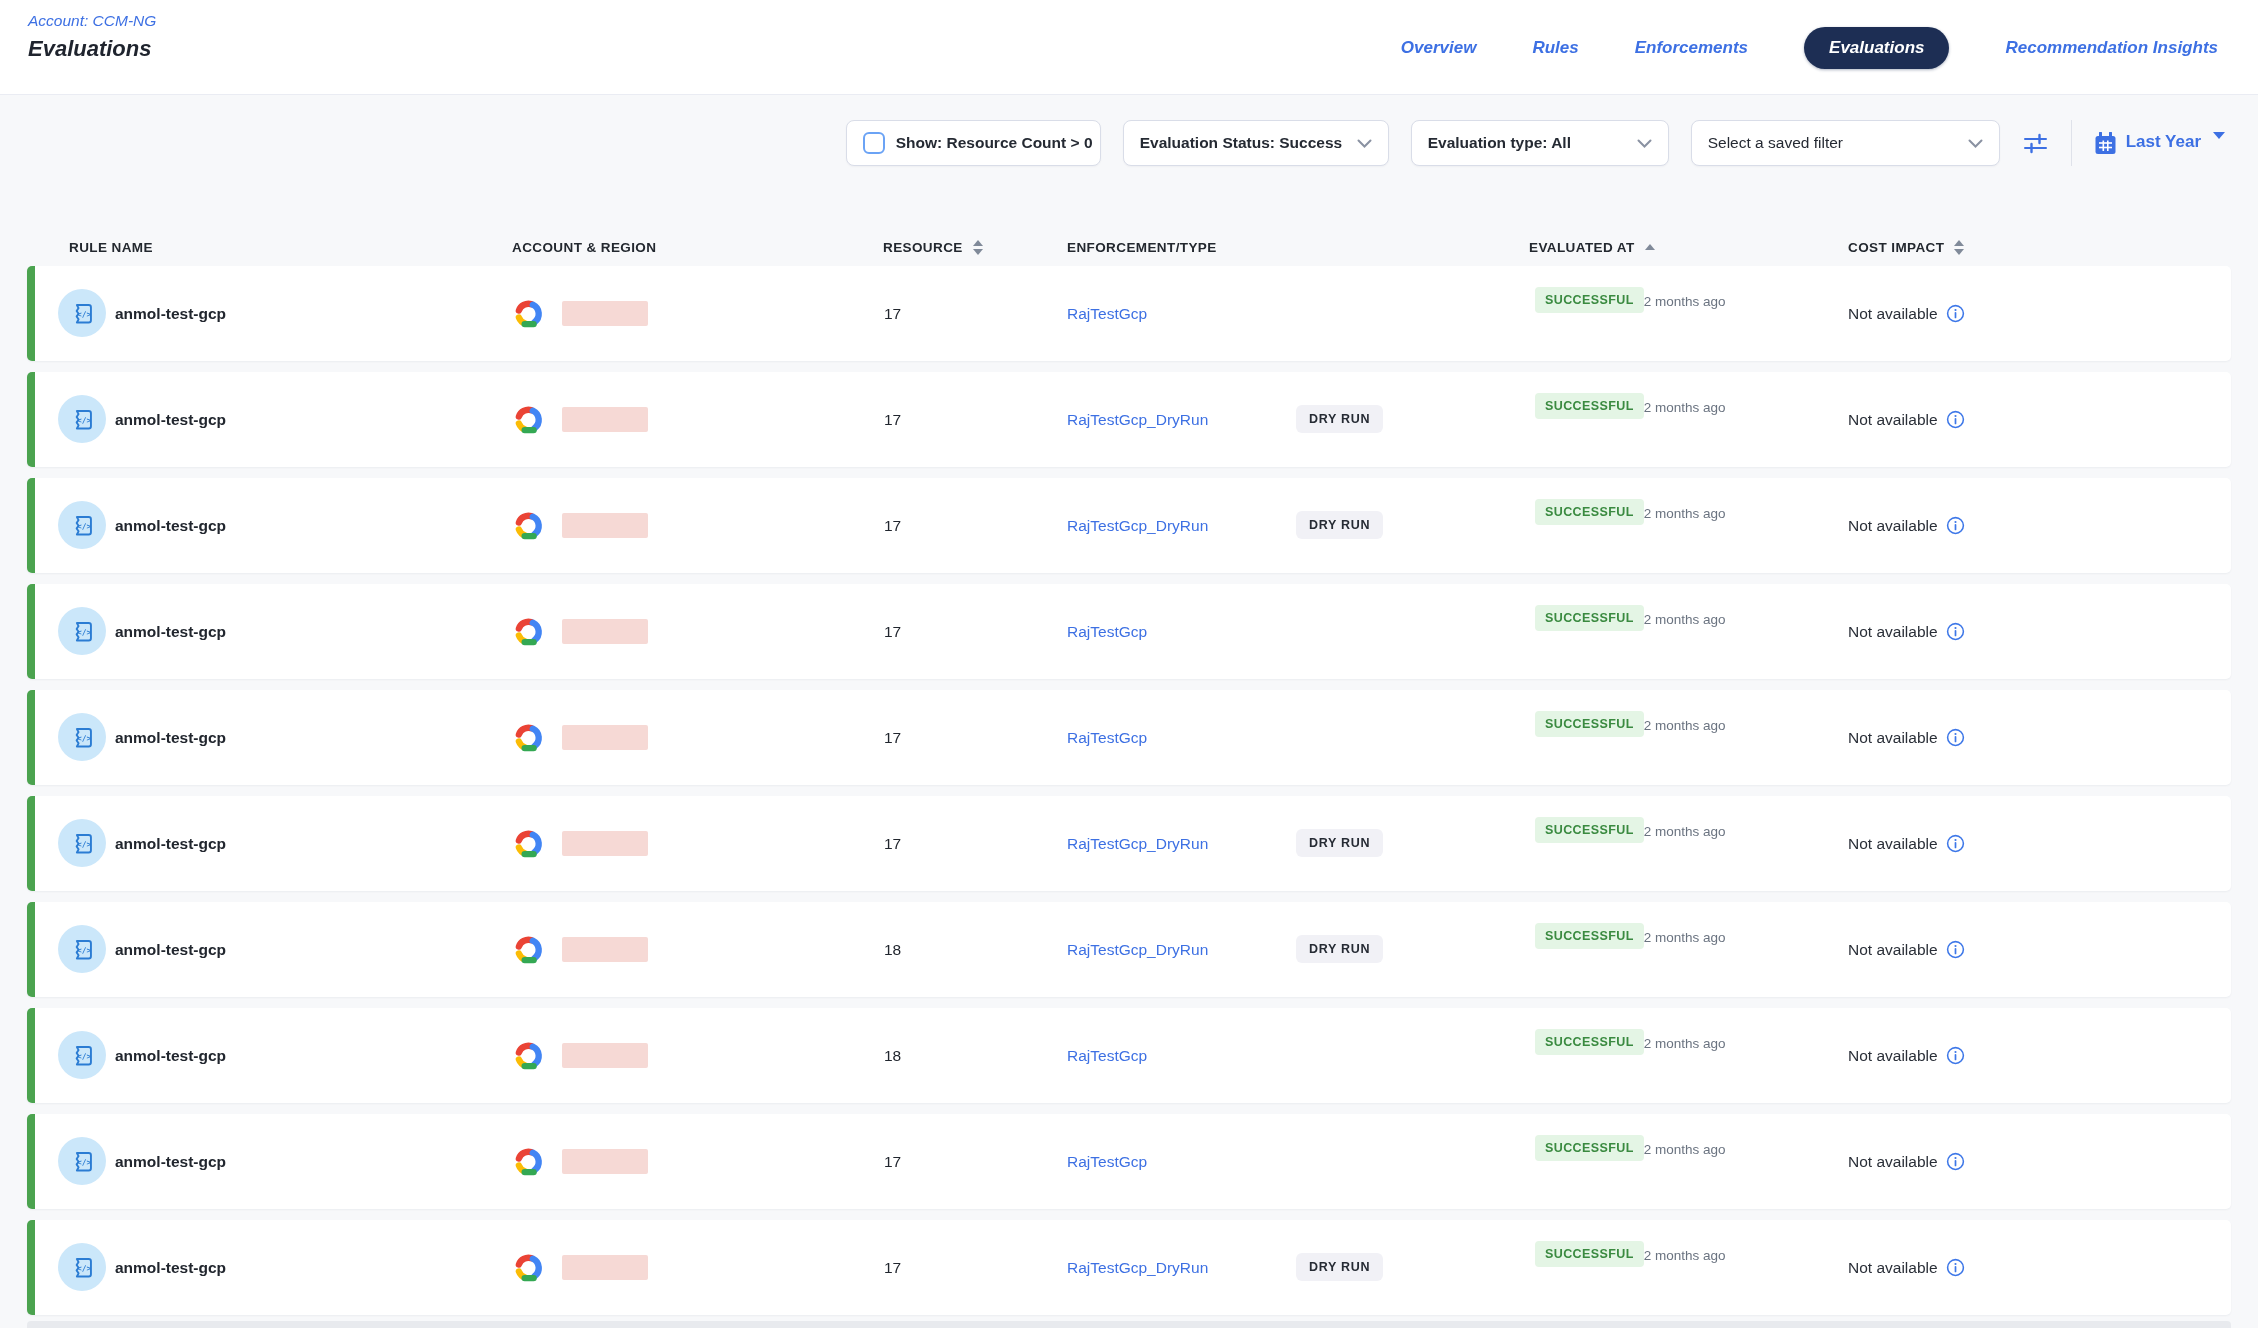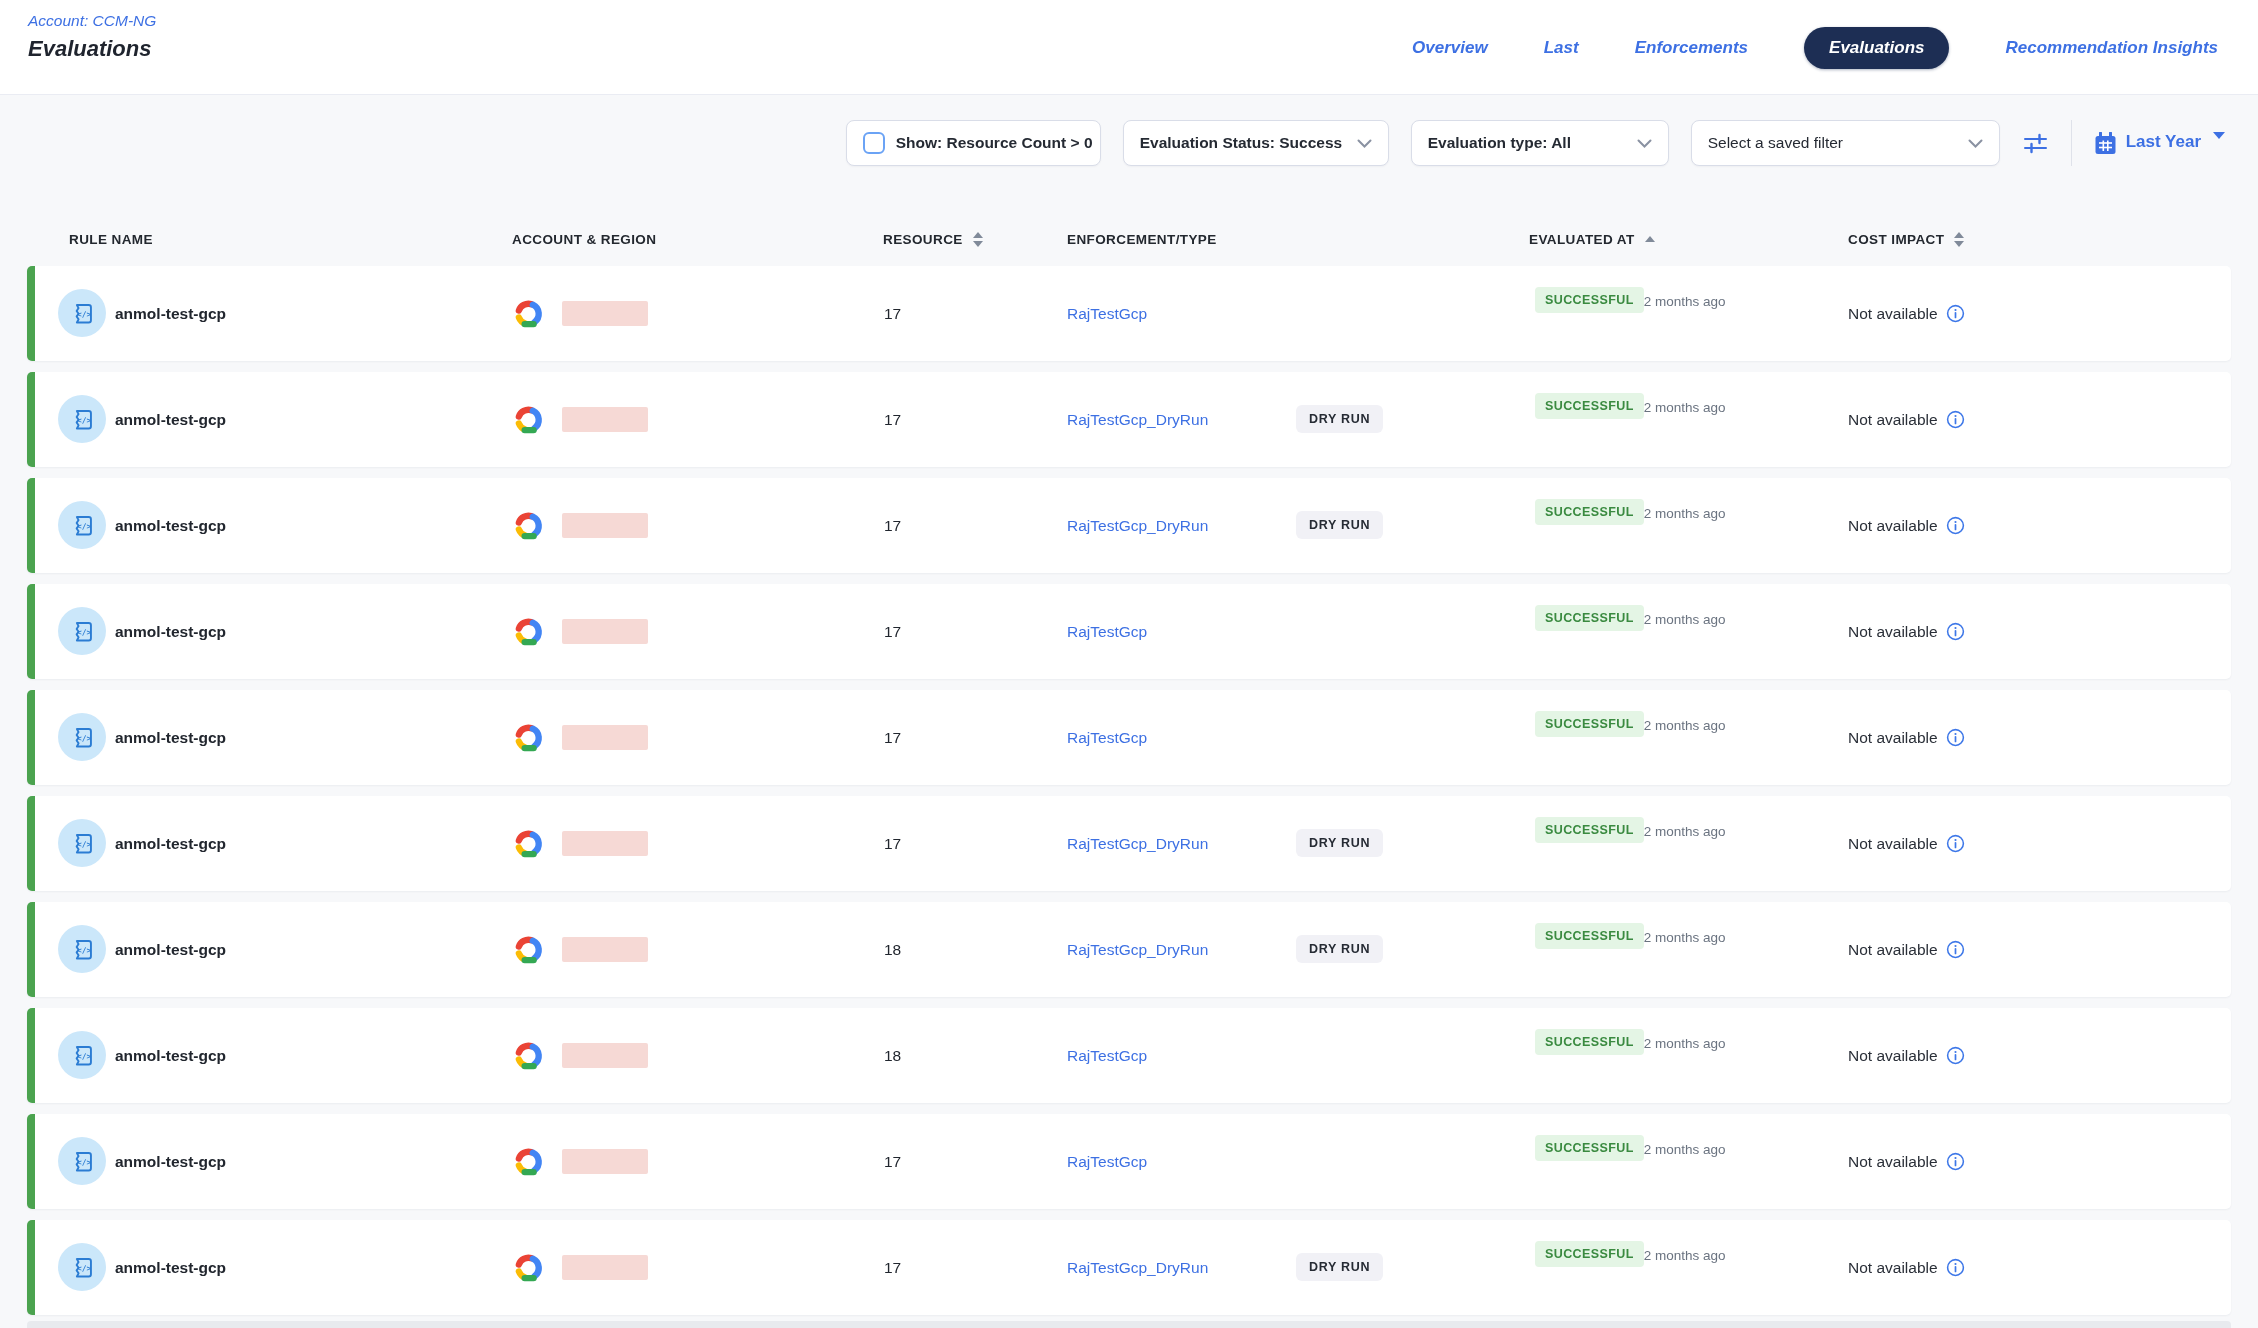--- a/index.html
+++ b/index.html
@@ -25,21 +25,21 @@
   .checkbox { width:22px; height:22px; border:2px solid #6BA3F5; border-radius:6px; background:#fff; margin-right:11px; flex:none; }
   .sel { justify-content:space-between; }
   .chev { flex:none; margin-left:14px; }
   .vdiv { width:1px; height:46px; background:#DFE2EA; }
   .daterange { display:flex; align-items:flex-start; gap:9px; cursor:pointer; }
   .daterange .dlabel { font-size:17px; font-weight:600; color:#3D70E3; white-space:nowrap; }
   .caret-down { width:0; height:0; border-left:6px solid transparent; border-right:6px solid transparent;
     border-top:7px solid #3D70E3; margin-left:3px; }
 
   
-  .thead { position:absolute; top:224px; left:0; right:0; height:30px; }
+  .thead { position:absolute; top:232px; left:0; right:0; height:30px; }
   .th { position:absolute; top:0; height:30px; display:flex; align-items:center; gap:10px;
     font-size:13.5px; font-weight:700; letter-spacing:.4px; color:#23282F; white-space:nowrap; cursor:pointer; }
   .sorticons { display:flex; flex-direction:column; gap:3px; }
   .tri-up { width:0; height:0; border-left:5px solid transparent; border-right:5px solid transparent; border-bottom:6px solid #808A99; }
   .tri-down { width:0; height:0; border-left:5px solid transparent; border-right:5px solid transparent; border-top:6px solid #808A99; }
 
   
   .rows { position:absolute; top:266px; left:27px; right:27px; }
   .rowcard { position:relative; height:95px; background:#fff; border-radius:5px;
     border-left:8px solid #4BA34F; margin-bottom:11px; box-shadow:0 1px 2px rgba(25,35,60,.05); cursor:pointer; }
@@ -66,21 +66,21 @@
 </head>
 <body>
 
 <div class="page">
 
   <div class="tophdr">
     <div class="account-link">Account: CCM-NG</div>
     <div class="page-title">Evaluations</div>
     <div class="nav">
       <span class="nav-link">Overview</span>
-      <span class="nav-link">Last</span>
+      <span class="nav-link">Rules</span>
       <span class="nav-link">Enforcements</span>
       <span class="nav-link nav-pill">Evaluations</span>
       <span class="nav-link">Recommendation Insights</span>
     </div>
   </div>
 
   <div class="filterbar">
     <div class="fpill" style="width:255px">
       <span class="checkbox"></span>
       <span class="lbl">Show: Resource Count &gt; 0</span>

